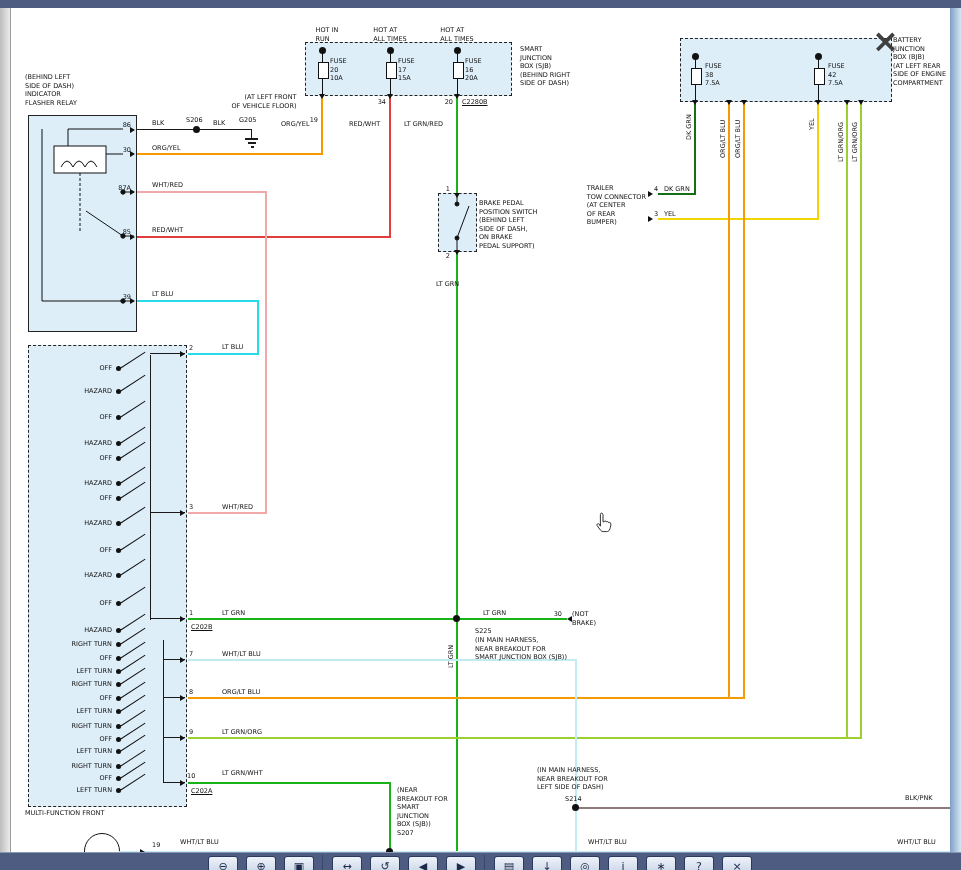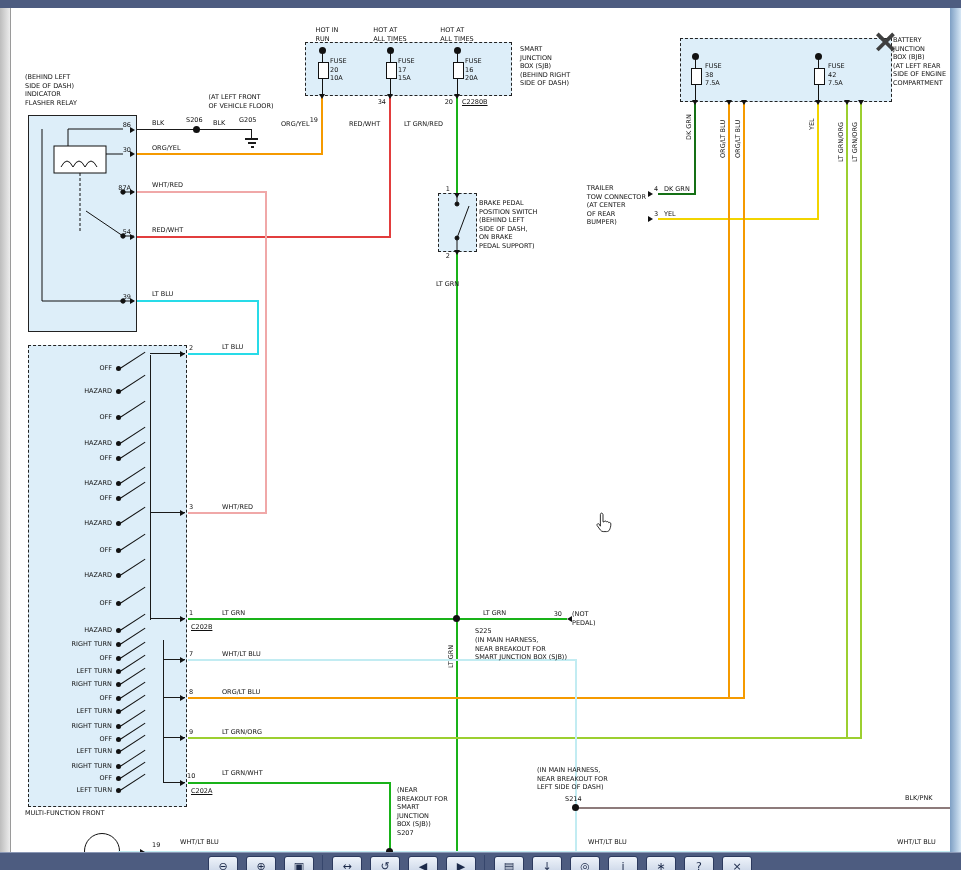--- a/index.html
+++ b/index.html
@@ -176,26 +176,26 @@
 SIDE OF ENGINE
 COMPARTMENT</div>
       <div class="lbl r" style="left: 318px; top: 116px;">19</div>
       <div class="lbl r" style="left: 386px; top: 98px;">34</div>
       <div class="lbl r" style="left: 453px; top: 98px;">20</div>
       <div class="lbl u" style="left: 462px; top: 98px;">C2280B</div>
       <div class="lbl" style="left: 25px; top: 73px;">(BEHIND LEFT
 SIDE OF DASH)
 INDICATOR
 FLASHER RELAY</div>
-      <div class="lbl c" style="left: 241px; top: 93px;">(AT LEFT FRONT
+      <div class="lbl c" style="left: 264px; top: 93px; text-align: right;">(AT LEFT FRONT
 OF VEHICLE FLOOR)</div>
       <div class="lbl r" style="left: 131px; top: 121px;">86</div>
       <div class="lbl r" style="left: 131px; top: 146px;">30</div>
       <div class="lbl r" style="left: 131px; top: 184px;">87A</div>
-      <div class="lbl r" style="left: 131px; top: 228px;">54</div>
+      <div class="lbl r" style="left: 131px; top: 228px;">85</div>
       <div class="lbl r" style="left: 131px; top: 293px;">39</div>
       <div class="lbl" style="left: 152px; top: 119px;">BLK</div>
       <div class="lbl" style="left: 186px; top: 116px;">S206</div>
       <div class="lbl" style="left: 213px; top: 119px;">BLK</div>
       <div class="lbl" style="left: 239px; top: 116px;">G205</div>
       <div class="lbl" style="left: 152px; top: 144px;">ORG/YEL</div>
       <div class="lbl" style="left: 281px; top: 120px;">ORG/YEL</div>
       <div class="lbl" style="left: 152px; top: 181px;">WHT/RED</div>
       <div class="lbl" style="left: 152px; top: 226px;">RED/WHT</div>
       <div class="lbl" style="left: 349px; top: 120px;">RED/WHT</div>
@@ -233,21 +233,21 @@
       <div class="lbl" style="left: 189px; top: 650px;">7</div>
       <div class="lbl" style="left: 189px; top: 688px;">8</div>
       <div class="lbl" style="left: 189px; top: 728px;">9</div>
       <div class="lbl" style="left: 187px; top: 772px;">10</div>
       <div class="lbl u" style="left: 191px; top: 787px;">C202A</div>
       <div class="lbl" style="left: 222px; top: 503px;">WHT/RED</div>
       <div class="lbl" style="left: 222px; top: 609px;">LT GRN</div>
       <div class="lbl" style="left: 483px; top: 609px;">LT GRN</div>
       <div class="lbl r" style="left: 562px; top: 610px;">30</div>
       <div class="lbl" style="left: 572px; top: 610px;">(NOT
-PEDAL)</div>
+BRAKE)</div>
       <div class="lbl" style="left: 475px; top: 627px;">S225</div>
       <div class="lbl" style="left: 475px; top: 636px;">(IN MAIN HARNESS,
 NEAR BREAKOUT FOR
 SMART JUNCTION BOX (SJB))</div>
       <div class="lbl rot" style="left: 447px; top: 668px;">LT GRN</div>
       <div class="lbl" style="left: 222px; top: 650px;">WHT/LT BLU</div>
       <div class="lbl" style="left: 222px; top: 688px;">ORG/LT BLU</div>
       <div class="lbl" style="left: 222px; top: 728px;">LT GRN/ORG</div>
       <div class="lbl" style="left: 222px; top: 769px;">LT GRN/WHT</div>
       <div class="lbl" style="left: 397px; top: 786px;">(NEAR

